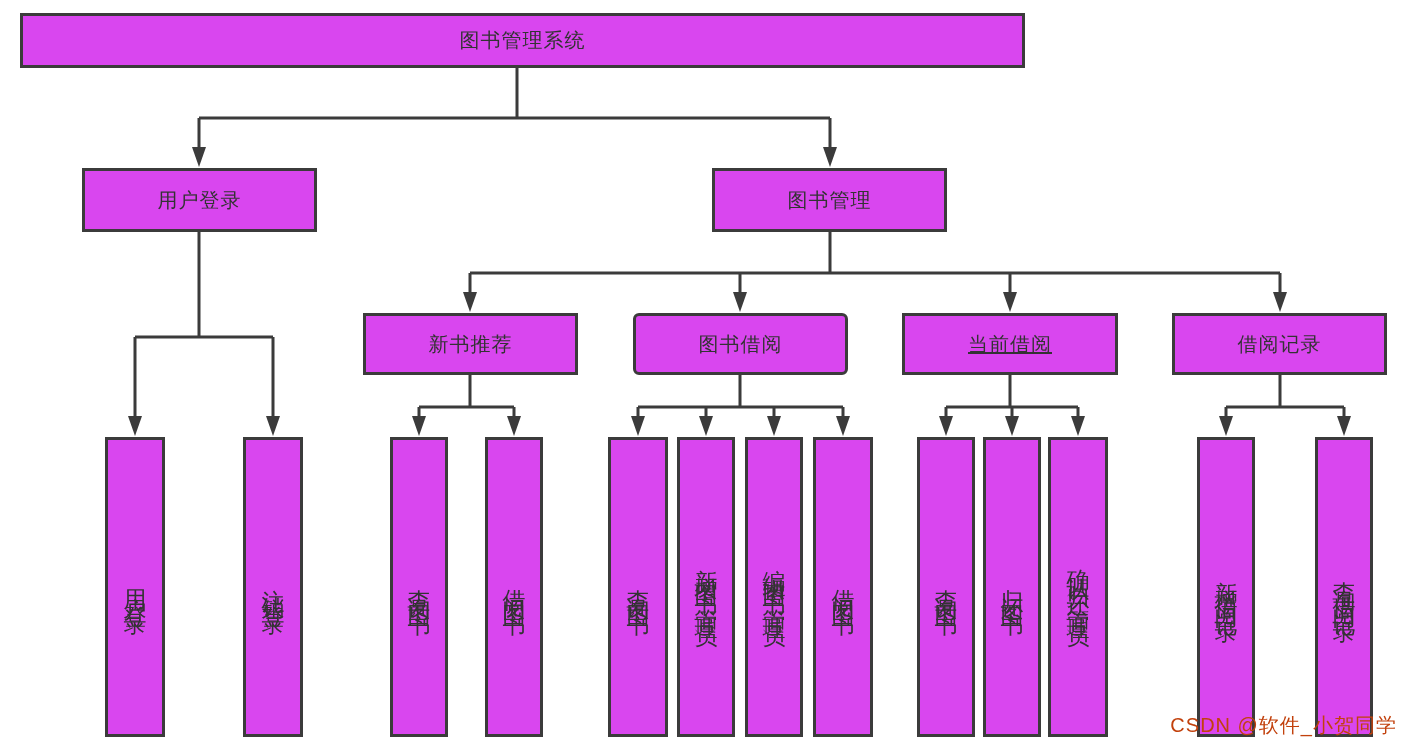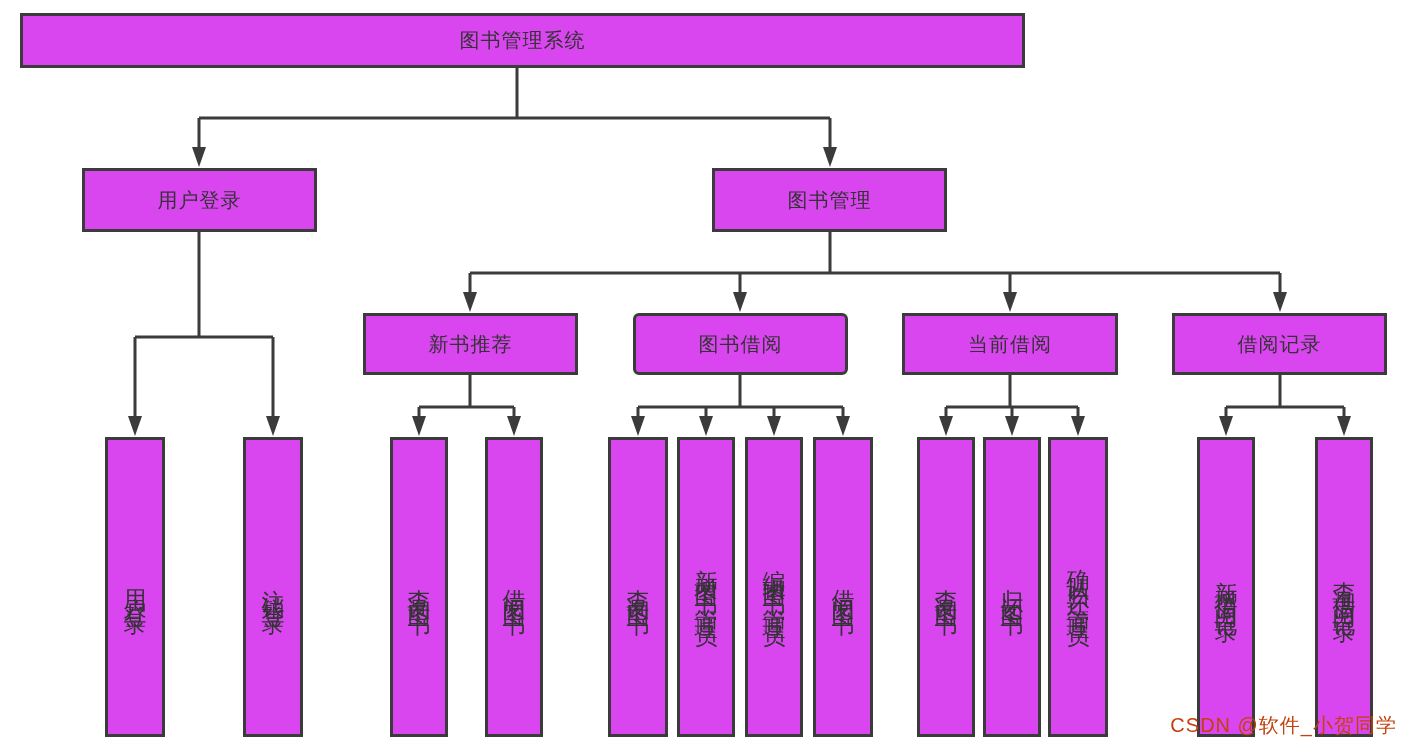--- a/index.html
+++ b/index.html
@@ -118,21 +118,21 @@
     </g>
   </svg>
 
   <div class="box hbox" style="left:20px; top:13px; width:1005px; height:55px;">图书管理系统</div>
 
   <div class="box hbox" style="left:82px; top:168px; width:235px; height:64px;">用户登录</div>
   <div class="box hbox" style="left:712px; top:168px; width:235px; height:64px;">图书管理</div>
 
   <div class="box hbox" style="left:363px; top:313px; width:215px; height:62px;">新书推荐</div>
   <div class="box hbox" style="left:633px; top:313px; width:215px; height:62px;border-radius:6px;">图书借阅</div>
-  <div class="box hbox" style="left:902px; top:313px; width:216px; height:62px;">当前借阅</div>
+  <div class="box hbox" style="left:902px; top:313px; width:216px; height:62px;text-decoration:underline;">当前借阅</div>
   <div class="box hbox" style="left:1172px; top:313px; width:215px; height:62px;">借阅记录</div>
 
   <div class="box vbox" style="left:105px; top:437px; width:60px; height:300px;">用户登录</div>
   <div class="box vbox" style="left:243px; top:437px; width:60px; height:300px;">注销登录</div>
 
   <div class="box vbox" style="left:390px; top:437px; width:58px; height:300px;">查询图书</div>
   <div class="box vbox" style="left:485px; top:437px; width:58px; height:300px;">借阅图书</div>
 
   <div class="box vbox" style="left:608px; top:437px; width:60px; height:300px;">查询图书</div>
   <div class="box vbox" style="left:677px; top:437px; width:58px; height:300px;">新增图书（管理员）</div>

